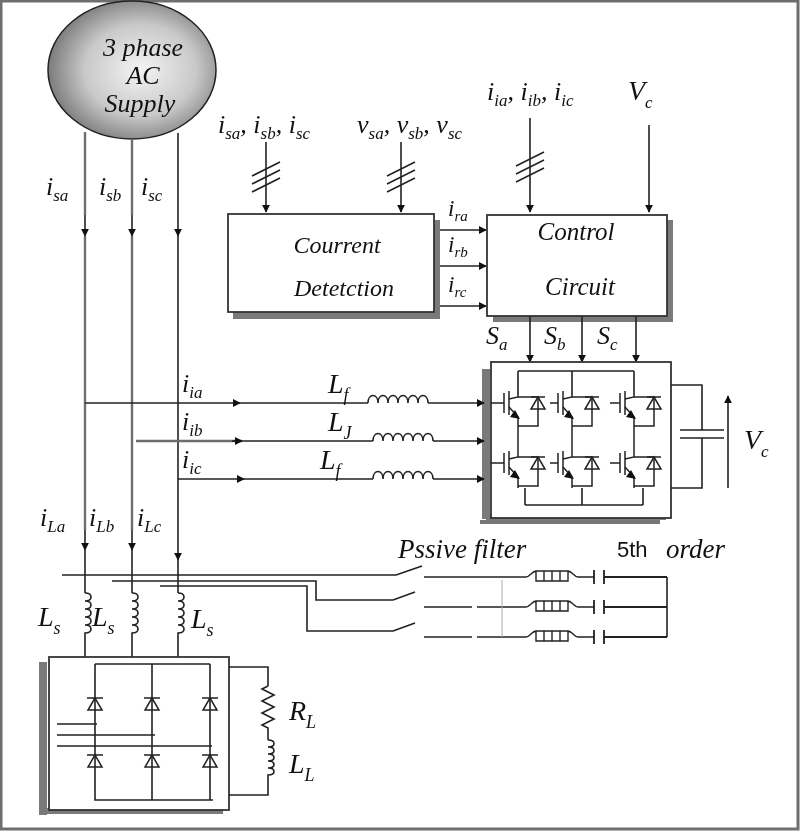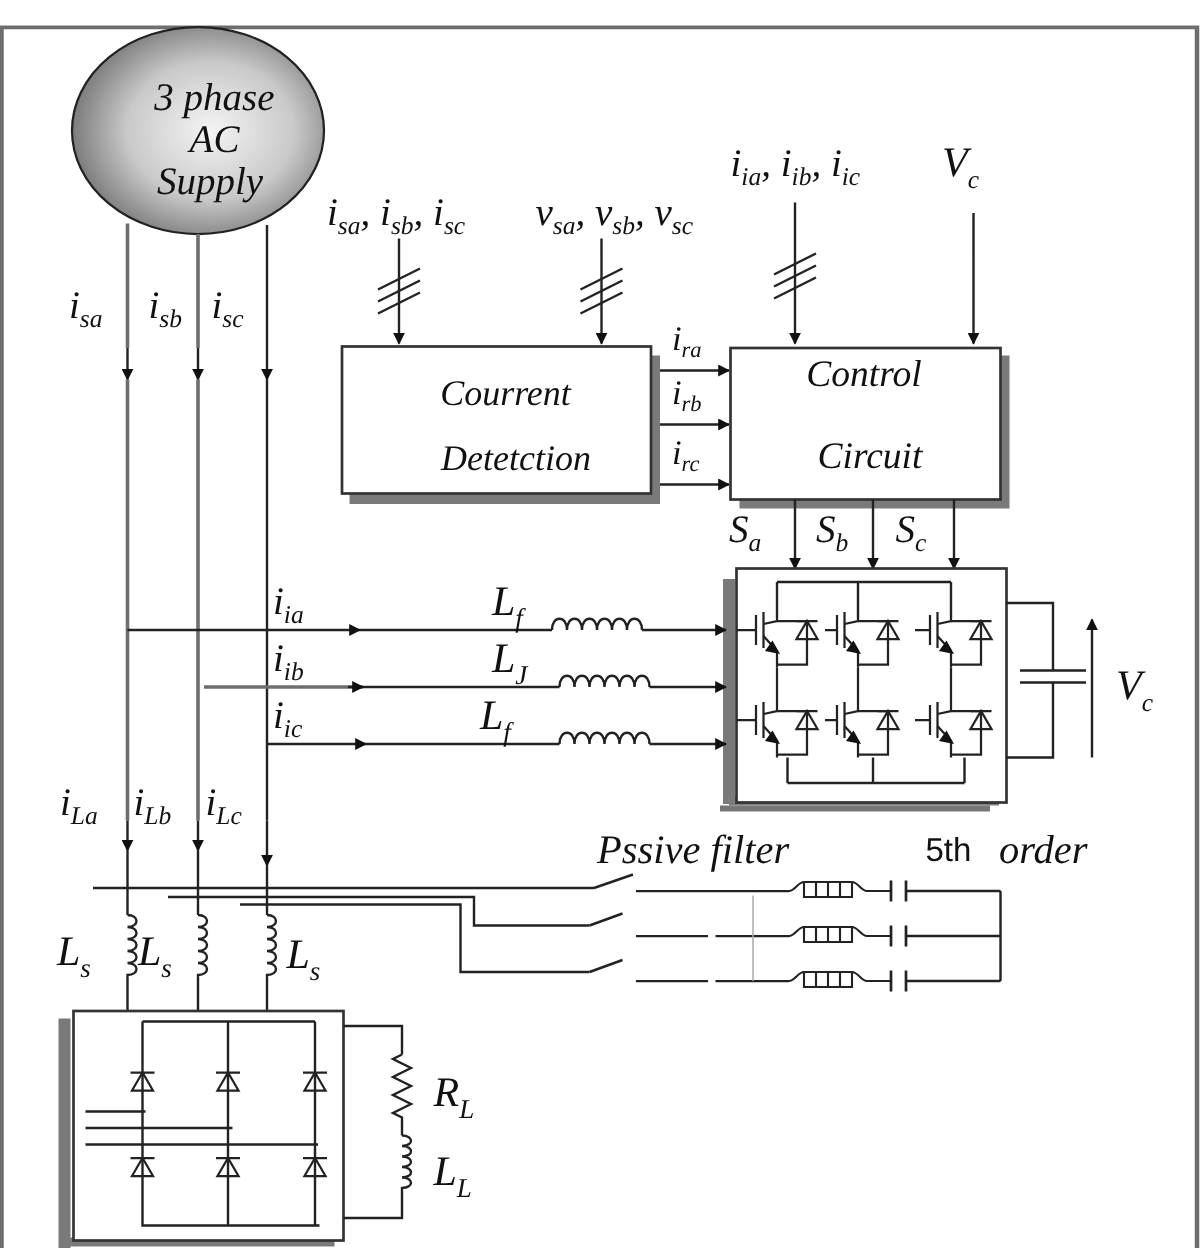--- a/index.html
+++ b/index.html
@@ -1,17 +1,17 @@
 <!DOCTYPE html>
 <html><head>
 <meta charset="utf-8">
 <style>
   html, body { margin: 0; padding: 0; background: #ffffff; }
   body { width: 801px; height: 832px; overflow: hidden; }
-  #frame { position: absolute; left: 0; top: 17px; width: 801px; height: 788px; }
+  #frame { position: absolute; left: 0; top: 0; width: 801px; height: 788px; }
   svg text { font-family: "Liberation Serif", "DejaVu Serif", serif; font-style: italic; fill: #111; }
   svg .sans { font-family: "Liberation Sans", "DejaVu Sans", sans-serif; font-style: normal; }
   .w { stroke: #222; stroke-width: 1.6; fill: none; }
   .wg { stroke: #6e6e6e; stroke-width: 2.4; fill: none; }
   .box { fill: #ffffff; stroke: #333; stroke-width: 1.8; }
   .shadow { fill: #7a7a7a; }
 </style>
 </head>
 <body>
 

